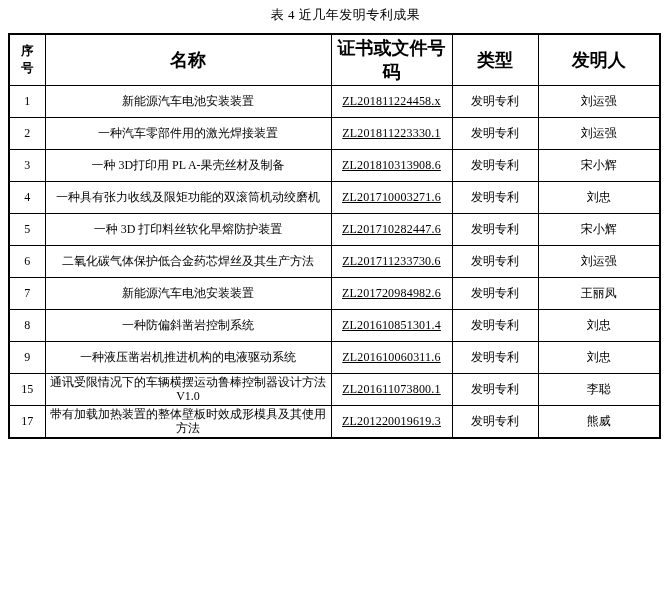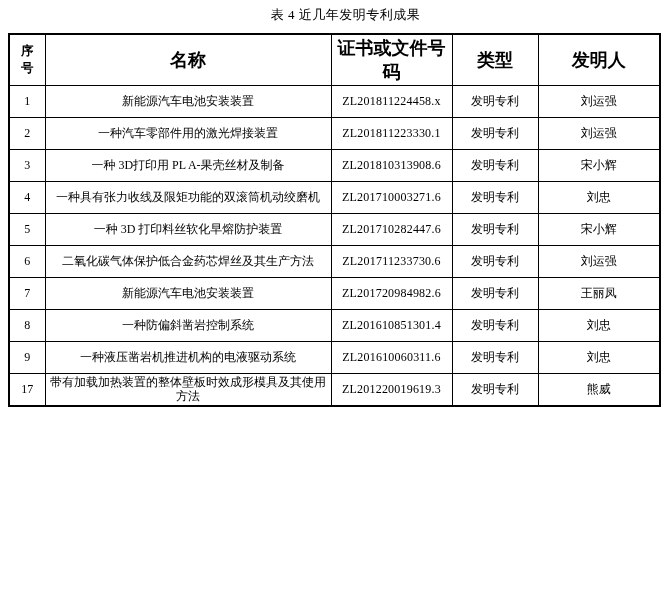--- a/index.html
+++ b/index.html
@@ -50,20 +50,21 @@
     white-space: pre-line;
     line-height: 1.35;
     font-size: 12.5px;
   }
   .patent-table td {
     height: 29px;
     line-height: 1.15;
   }
   .patent-table td.cert-cell {
     letter-spacing: 0.2px;
+    text-decoration: underline;
   }
   col.c-seq  { width: 36px; }
   col.c-name { width: 286px; }
   col.c-cert { width: 121px; }
   col.c-type { width: 86px; }
   col.c-inv  { width: 122px; }
 </style>
 </head>
 <body>
 
@@ -147,20 +148,27 @@
           <td>刘忠</td>
         </tr>
         <tr>
           <td>9</td>
           <td>一种液压凿岩机推进机构的电液驱动系统</td>
           <td class="cert-cell">ZL201610060311.6</td>
           <td>发明专利</td>
           <td>刘忠</td>
         </tr>
         <tr>
+          <td>15</td>
+          <td>通讯受限情况下的车辆横摆运动鲁棒控制器设计方法 V1.0</td>
+          <td class="cert-cell">ZL201611073800.1</td>
+          <td>发明专利</td>
+          <td>李聪</td>
+        </tr>
+        <tr>
           <td>17</td>
           <td>带有加载加热装置的整体壁板时效成形模具及其使用方法</td>
           <td class="cert-cell">ZL201220019619.3</td>
           <td>发明专利</td>
           <td>熊威</td>
         </tr>
       </tbody>
   </table>
 
 </div>

